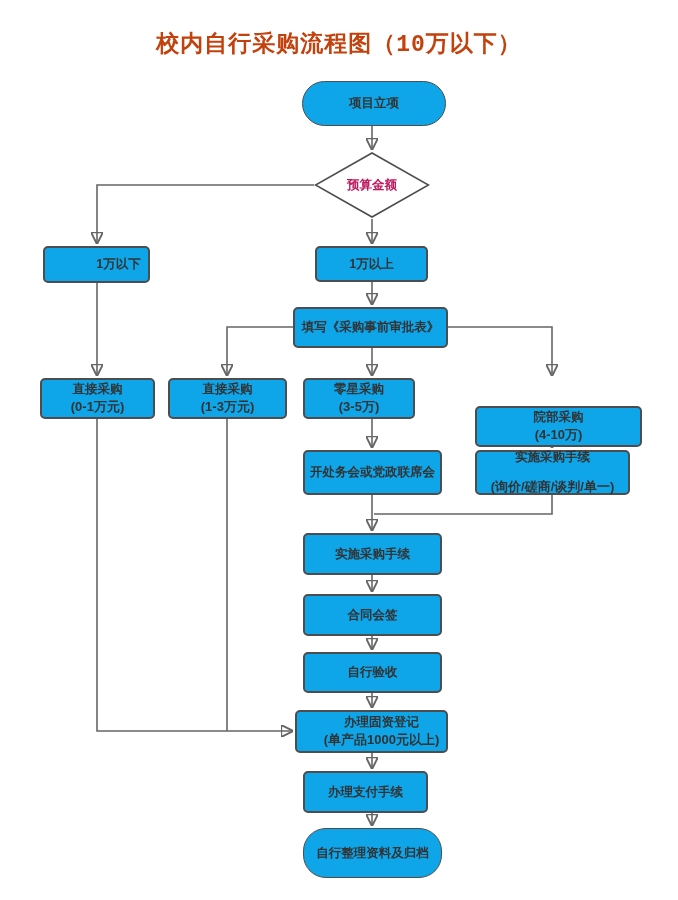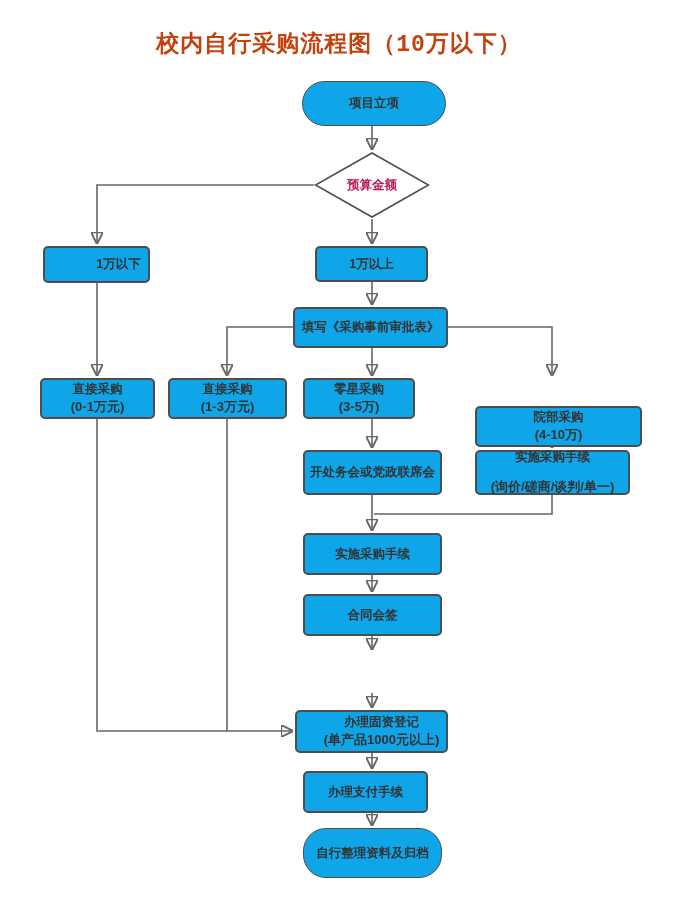--- a/index.html
+++ b/index.html
@@ -193,20 +193,23 @@
   </div>
 
   <div class="node" id="node-confirm-supplier">
     <span>实施采购手续</span>
   </div>
 
   <div class="node" id="node-contract-sign">
     <span>合同会签</span>
   </div>
 
+  <div class="node" id="node-self-acceptance">
+    <span>自行验收</span>
+  </div>
 
   <div class="node" id="node-asset-registration">
     <span>办理固资登记</span>
     <span class="sub">(单产品1000元以上)</span>
   </div>
 
   <div class="node" id="node-payment">
     <span>办理支付手续</span>
   </div>
 

